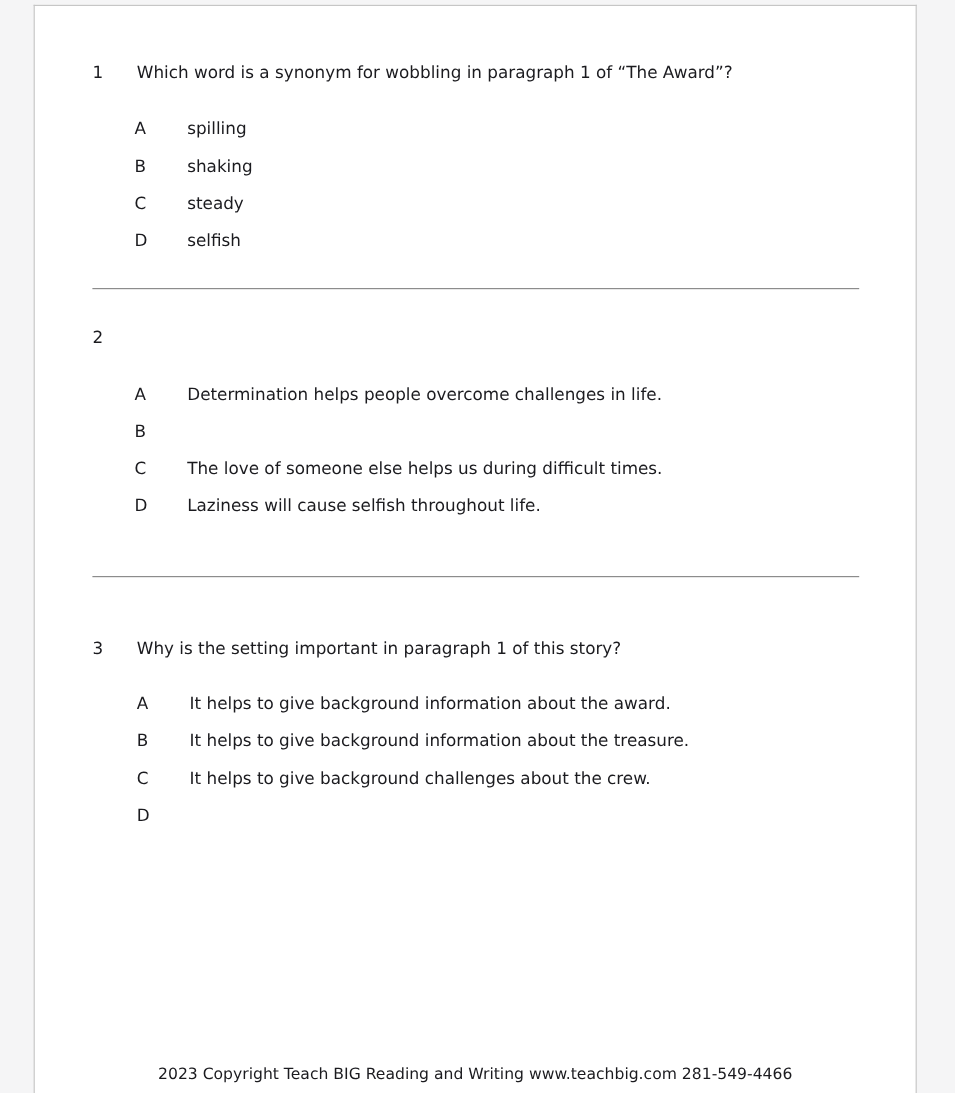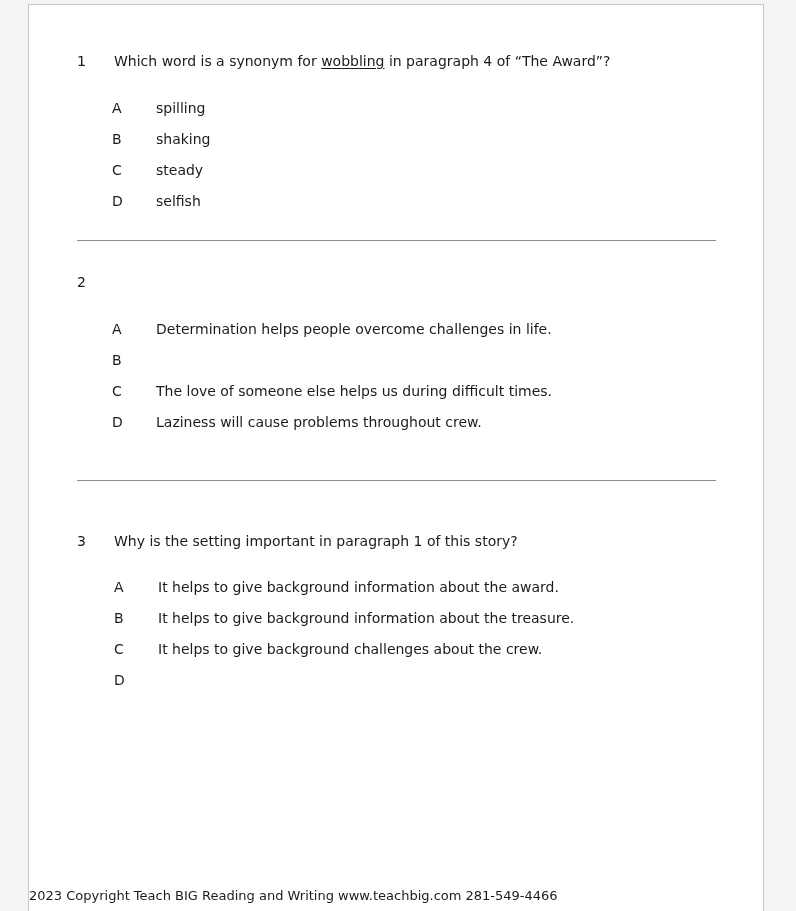--- a/index.html
+++ b/index.html
@@ -25,21 +25,21 @@
     width: 736px;
     height: 930px;            
     background: #ffffff;
     border: 1px solid #c6c6c6;
     border-bottom: none;
   }
   .question { padding: 0 47px 0 48px; }
   .stem-row { display: flex; line-height: 20px; font-size: 14px; }
   .qnum { width: 37px; flex: none; }
   .stem { margin: 0; }
-  .u { text-decoration: underline; text-underline-offset: 2px; text-align: center; }
+  .u { text-underline-offset: 2px; text-align: center; }
 
   .q1 .stem-row { margin-top: 46px; }
   .q2 .stem-row { margin-top: 31px; }
   .q3 .stem-row { margin-top: 50px; }
 
   .options { margin-top: 27px; margin-left: 35px; }
   .q3 .options { margin-top: 26px; margin-left: 37px; }
   .option { display: flex; line-height: 20px; font-size: 14px; margin-bottom: 11px; }
   .option:last-child { margin-bottom: 0; }
   .letter { width: 44px; flex: none; }
@@ -49,35 +49,36 @@
     border-top: 1px solid #8c8c8c;
     margin: 29px 47px 0 48px;
   }
   hr.sep2 { margin-top: 48px; }
 
   .footer {
     position: absolute;
     top: 881px;
     left: 0;
     right: 0;
+    text-align: center;
     font-size: 13px;
     line-height: 20px;
     color: #1b1b1f;
   }
 </style>
 </head>
 <body>
 
 <div class="canvas">
   <div class="page">
 
     <section class="question q1">
       <div class="stem-row">
         <span class="qnum">1</span>
-        <p class="stem"><span>Which word is a synonym for </span><span class="u">wobbling</span><span> in paragraph 4 of “The Award”?</span></p>
+        <p class="stem"><span>Which word is a synonym for </span><span class="u">wobbling</span><span> in paragraph 1 of “The Award”?</span></p>
       </div>
       <div class="options">
         <div class="option">
           <span class="letter">A</span>
           <span class="text">spilling</span>
         </div>
         <div class="option">
           <span class="letter">B</span>
           <span class="text">shaking</span>
         </div>
@@ -105,21 +106,21 @@
         </div>
         <div class="option">
           <span class="letter">B</span>
         </div>
         <div class="option">
           <span class="letter">C</span>
           <span class="text">The love of someone else helps us during difficult times.</span>
         </div>
         <div class="option">
           <span class="letter">D</span>
-          <span class="text">Laziness will cause problems throughout crew.</span>
+          <span class="text">Laziness will cause selfish throughout life.</span>
         </div>
       </div>
     </section>
 
     <hr class="sep sep2">
 
     <section class="question q3">
       <div class="stem-row">
         <span class="qnum">3</span>
         <p class="stem">Why is the setting important in paragraph 1 of this story?</p>

